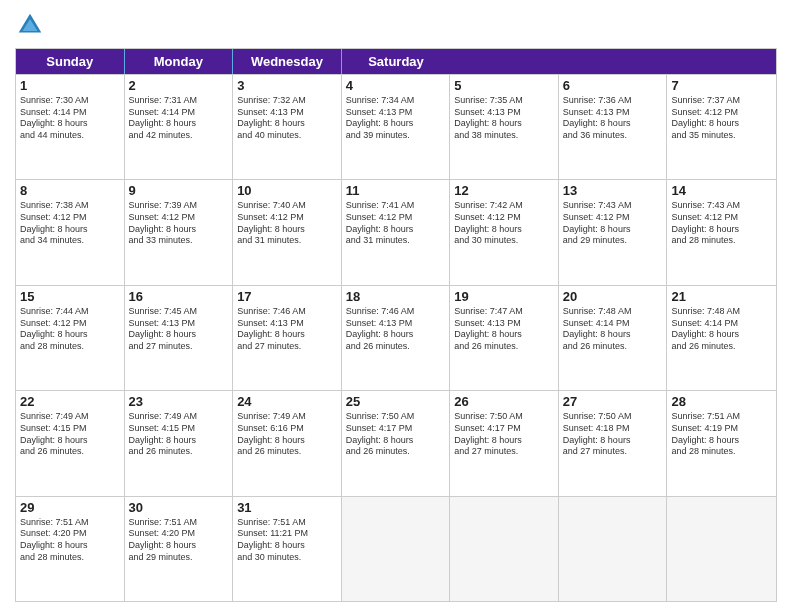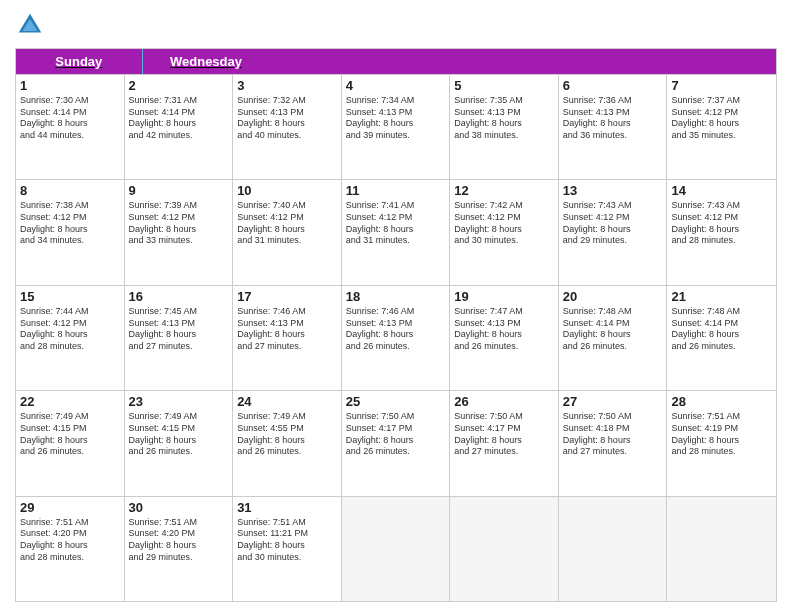--- a/index.html
+++ b/index.html
@@ -53,23 +53,22 @@
       color: #555;
     }
     .calendar {
       flex: 1;
       display: flex;
       flex-direction: column;
       border: 1px solid #ccc;
     }
     .cal-header {
       display: grid;
-      grid-template-columns: repeat(6, 1fr);
-      background: #a21caf;
-      text-decoration: underline;
+      grid-template-columns: repeat(7, 1fr);
+      background: #4c1d95;
     }
     .cal-header-cell {
       color: #fff;
       font-weight: bold;
       font-size: 13px;
       padding: 5px 4px;
       text-align: center;
       border-right: 1px solid #5dade2;
     }
     .cal-header-cell:last-child { border-right: none; }
@@ -126,21 +125,23 @@
     </div>
     <div class="title-block">
       <div class="month-title"></div>
       <div class="subtitle"></div>
     </div>
   </div>
 
   <div class="calendar">
     <div class="cal-header" id="cal-header">
         <div class="cal-header-cell">Sunday</div>
+        <div class="cal-header-cell">Monday</div>
         <div class="cal-header-cell">Wednesday</div>
+        <div class="cal-header-cell">Saturday</div>
       </div>
     <div class="cal-body" id="cal-body">
         <div class="cal-row">
           <div class="cal-cell">
             <span class="day-num">1</span>
             <span class="cell-line">Sunrise: 7:30 AM</span>
             <span class="cell-line">Sunset: 4:14 PM</span>
             <span class="cell-line">Daylight: 8 hours</span>
             <span class="cell-line">and 44 minutes.</span>
           </div>
@@ -300,21 +301,21 @@
           <div class="cal-cell">
             <span class="day-num">23</span>
             <span class="cell-line">Sunrise: 7:49 AM</span>
             <span class="cell-line">Sunset: 4:15 PM</span>
             <span class="cell-line">Daylight: 8 hours</span>
             <span class="cell-line">and 26 minutes.</span>
           </div>
           <div class="cal-cell">
             <span class="day-num">24</span>
             <span class="cell-line">Sunrise: 7:49 AM</span>
-            <span class="cell-line">Sunset: 4:55 PM</span>
+            <span class="cell-line">Sunset: 6:16 PM</span>
             <span class="cell-line">Daylight: 8 hours</span>
             <span class="cell-line">and 26 minutes.</span>
           </div>
           <div class="cal-cell">
             <span class="day-num">25</span>
             <span class="cell-line">Sunrise: 7:50 AM</span>
             <span class="cell-line">Sunset: 4:17 PM</span>
             <span class="cell-line">Daylight: 8 hours</span>
             <span class="cell-line">and 26 minutes.</span>
           </div>

